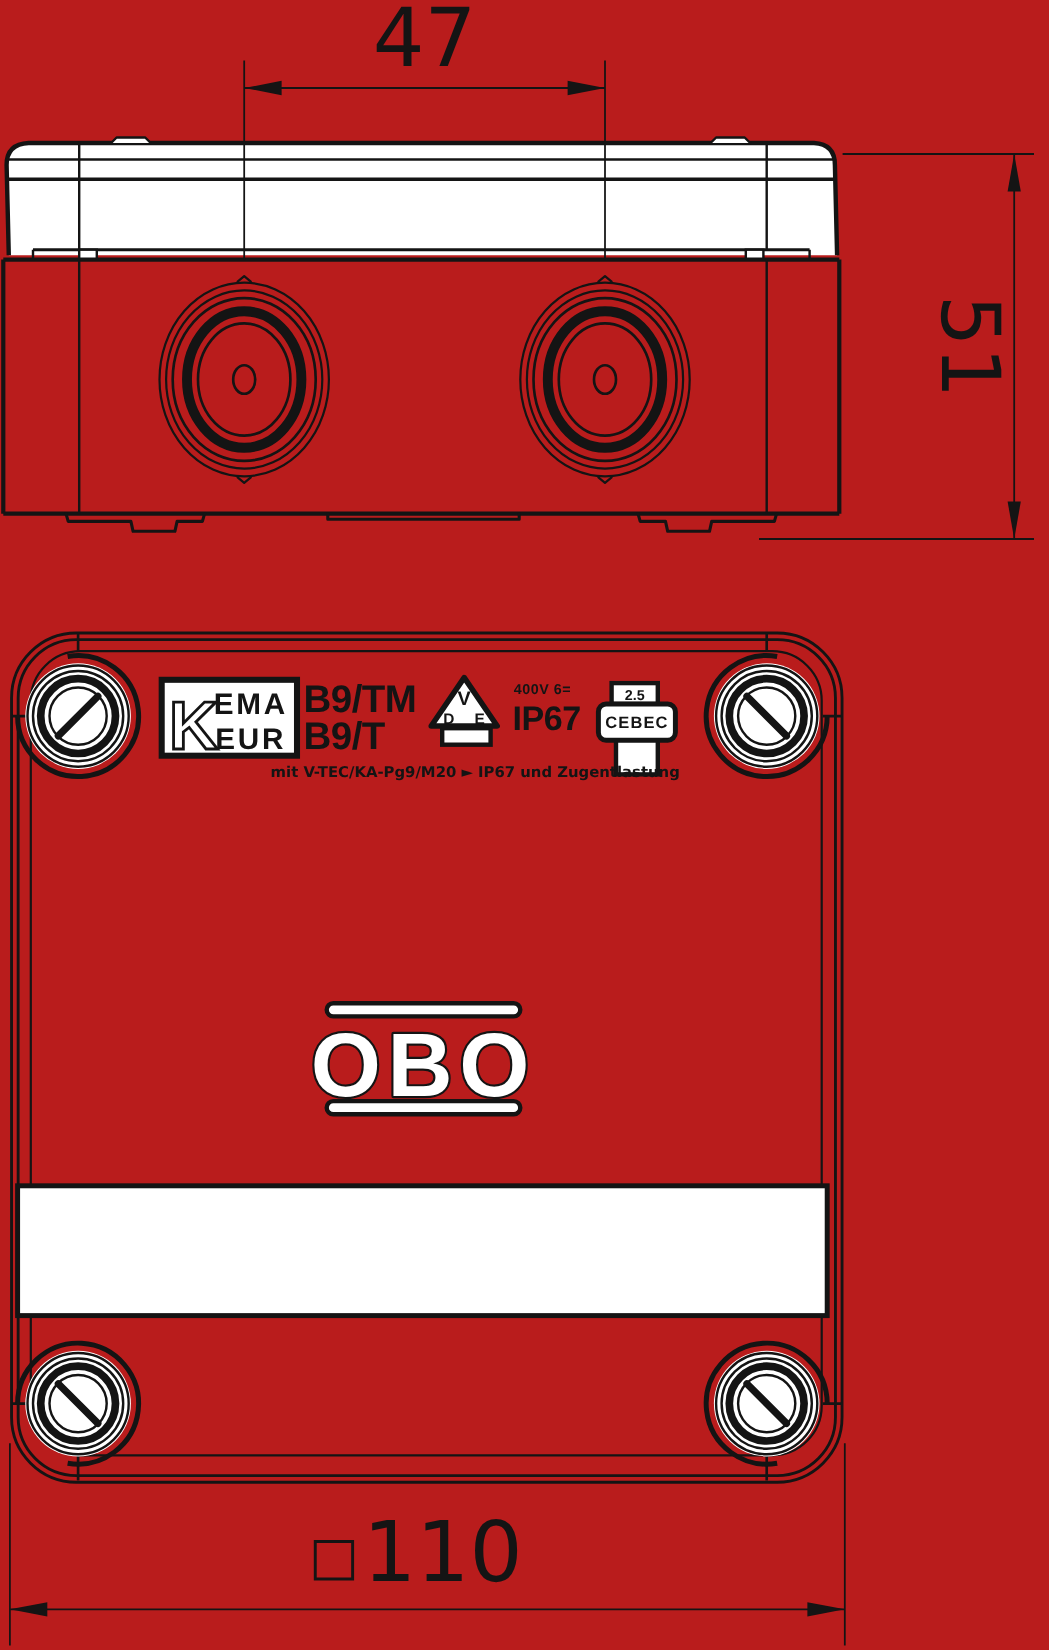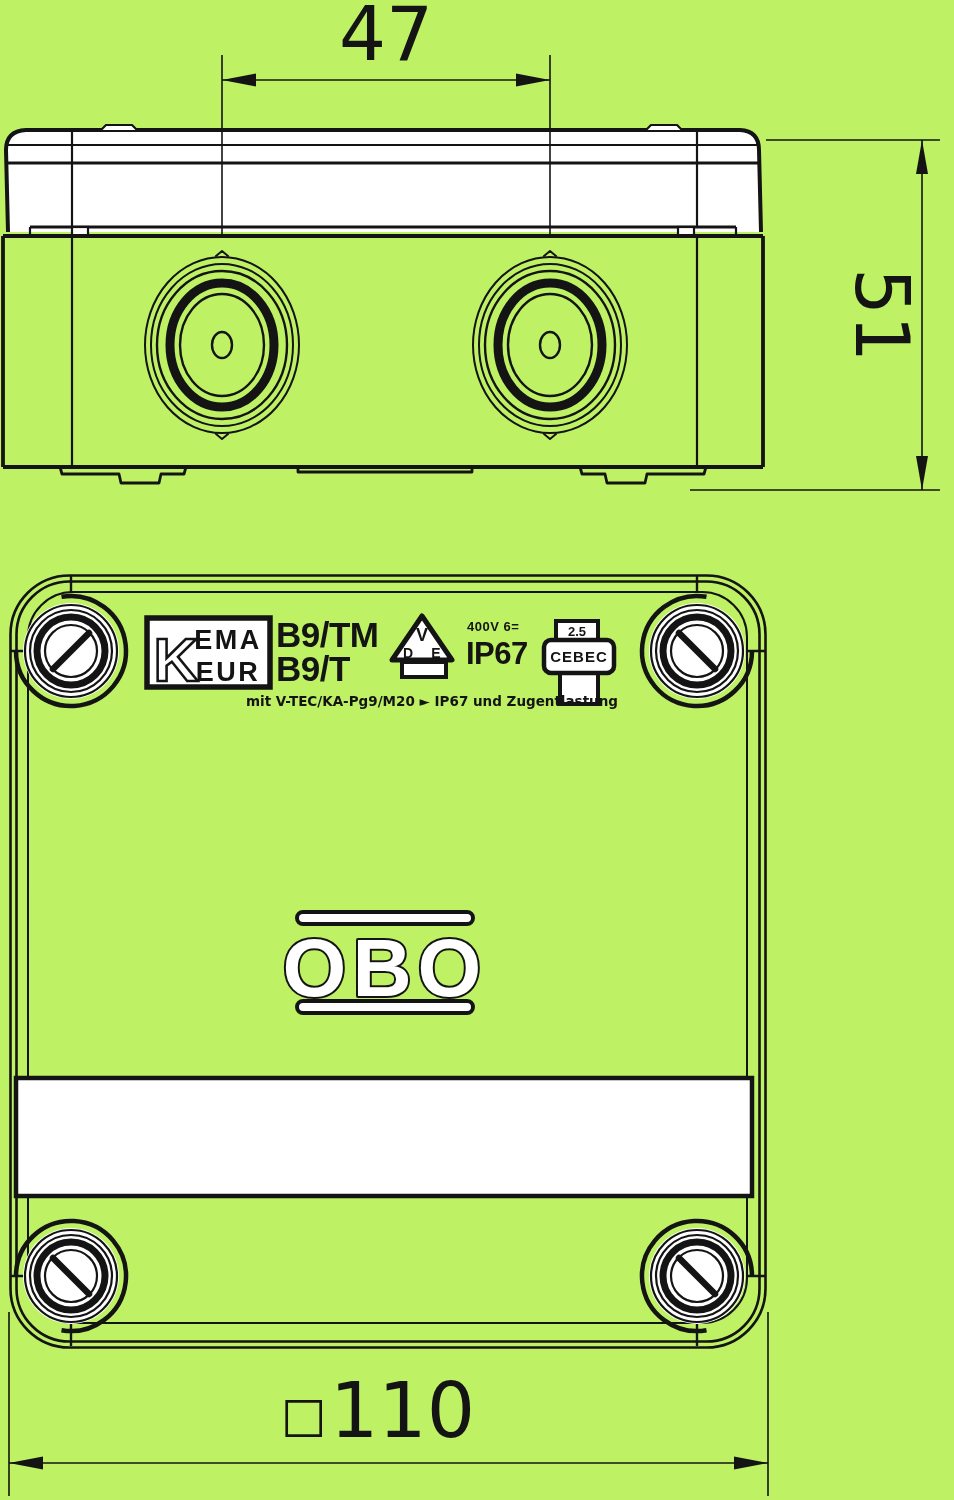--- a/index.html
+++ b/index.html
@@ -1,16 +1,16 @@
 <!DOCTYPE html>
 <html><head>
 <meta charset="utf-8">
 <style>
   html,body { margin:0; padding:0; background:#ffffff; }
-  #page { position:relative; width:954px; height:1500px; background:#bef264; overflow:hidden; }
+  #page { position:relative; width:954px; height:1500px; background:#b91c1c; overflow:hidden; }
   svg { position:absolute; left:0; top:0; }
   svg text { fill:#141414; font-family:"Liberation Sans", sans-serif; }
   .ln   { stroke:#141414; fill:none; stroke-linecap:butt; }
   .lnr  { stroke:#141414; fill:none; stroke-linejoin:round; stroke-linecap:round; }
   .fw   { fill:#ffffff; }
   .arrow{ fill:#141414; stroke:none; }
   .dim-text { font-family:"DejaVu Sans", sans-serif; font-weight:400; font-size:74px; }
   .dim-text-sm { font-family:"DejaVu Sans", sans-serif; font-weight:400; font-size:76px; }
   .sq-text  { font-family:"DejaVu Sans", sans-serif; font-weight:400; font-size:48px; }
   .kema-k   { font-size:62px; font-weight:700; fill:#ffffff; stroke:#141414; stroke-width:2.6px; }

